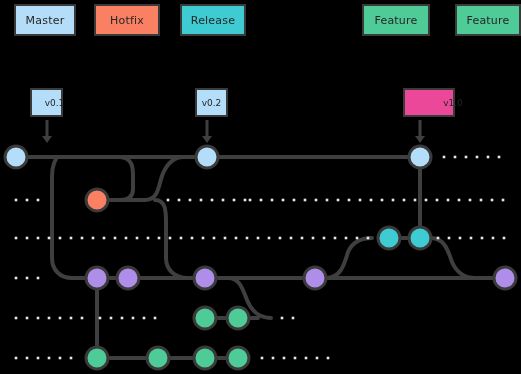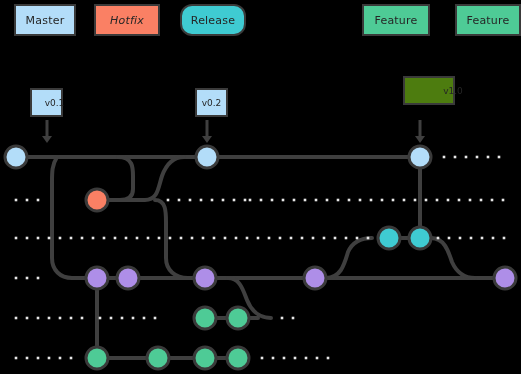--- a/index.html
+++ b/index.html
@@ -257,39 +257,39 @@
         <polygon points="202,136 212,136 207,143" fill="#3f3f3f"></polygon>
         <line x1="420" y1="120" x2="420" y2="138" stroke="#3f3f3f" stroke-width="3"></line>
         <polygon points="415,136 425,136 420,143" fill="#3f3f3f"></polygon>
       </g>
   </svg>
 
   <div class="legend-row" id="legend-row">
       <div class="legend-box" style="left: 14px; width: 62px; background: rgb(179, 221, 249);">
         <span>Master</span>
       </div>
-      <div class="legend-box" style="left: 94px; width: 66px; background: rgb(250, 128, 100); font-style: italic;">
+      <div class="legend-box" style="left: 94px; width: 66px; background: rgb(250, 128, 100);">
         <span>Hotfix</span>
       </div>
-      <div class="legend-box" style="left: 180px; width: 66px; background: rgb(63, 203, 210); border-radius: 12px;">
+      <div class="legend-box" style="left: 180px; width: 66px; background: rgb(63, 203, 210);">
         <span>Release</span>
       </div>
       <div class="legend-box" style="left: 362px; width: 68px; background: rgb(78, 203, 150);">
         <span>Feature</span>
       </div>
       <div class="legend-box" style="left: 455px; width: 66px; background: rgb(78, 203, 150);">
         <span>Feature</span>
       </div>
     </div>
 
   <div id="tags-layer">
       <div class="tag-box" style="left: 30px; top: 88px; background: rgb(179, 221, 249); padding-left: 16px;">
         <span>v0.1</span>
       </div>
       <div class="tag-box" style="left: 195px; top: 88px; background: rgb(179, 221, 249);">
         <span>v0.2</span>
       </div>
-      <div class="tag-box" style="left: 403px; top: 76px; background: #4d7c0f; padding-left: 48px;">
+      <div class="tag-box" style="left: 403px; top: 88px; background: #ec4899; padding-left: 48px;">
         <span>v1.0</span>
       </div>
     </div>
 
 </div>
 
 </body></html>

